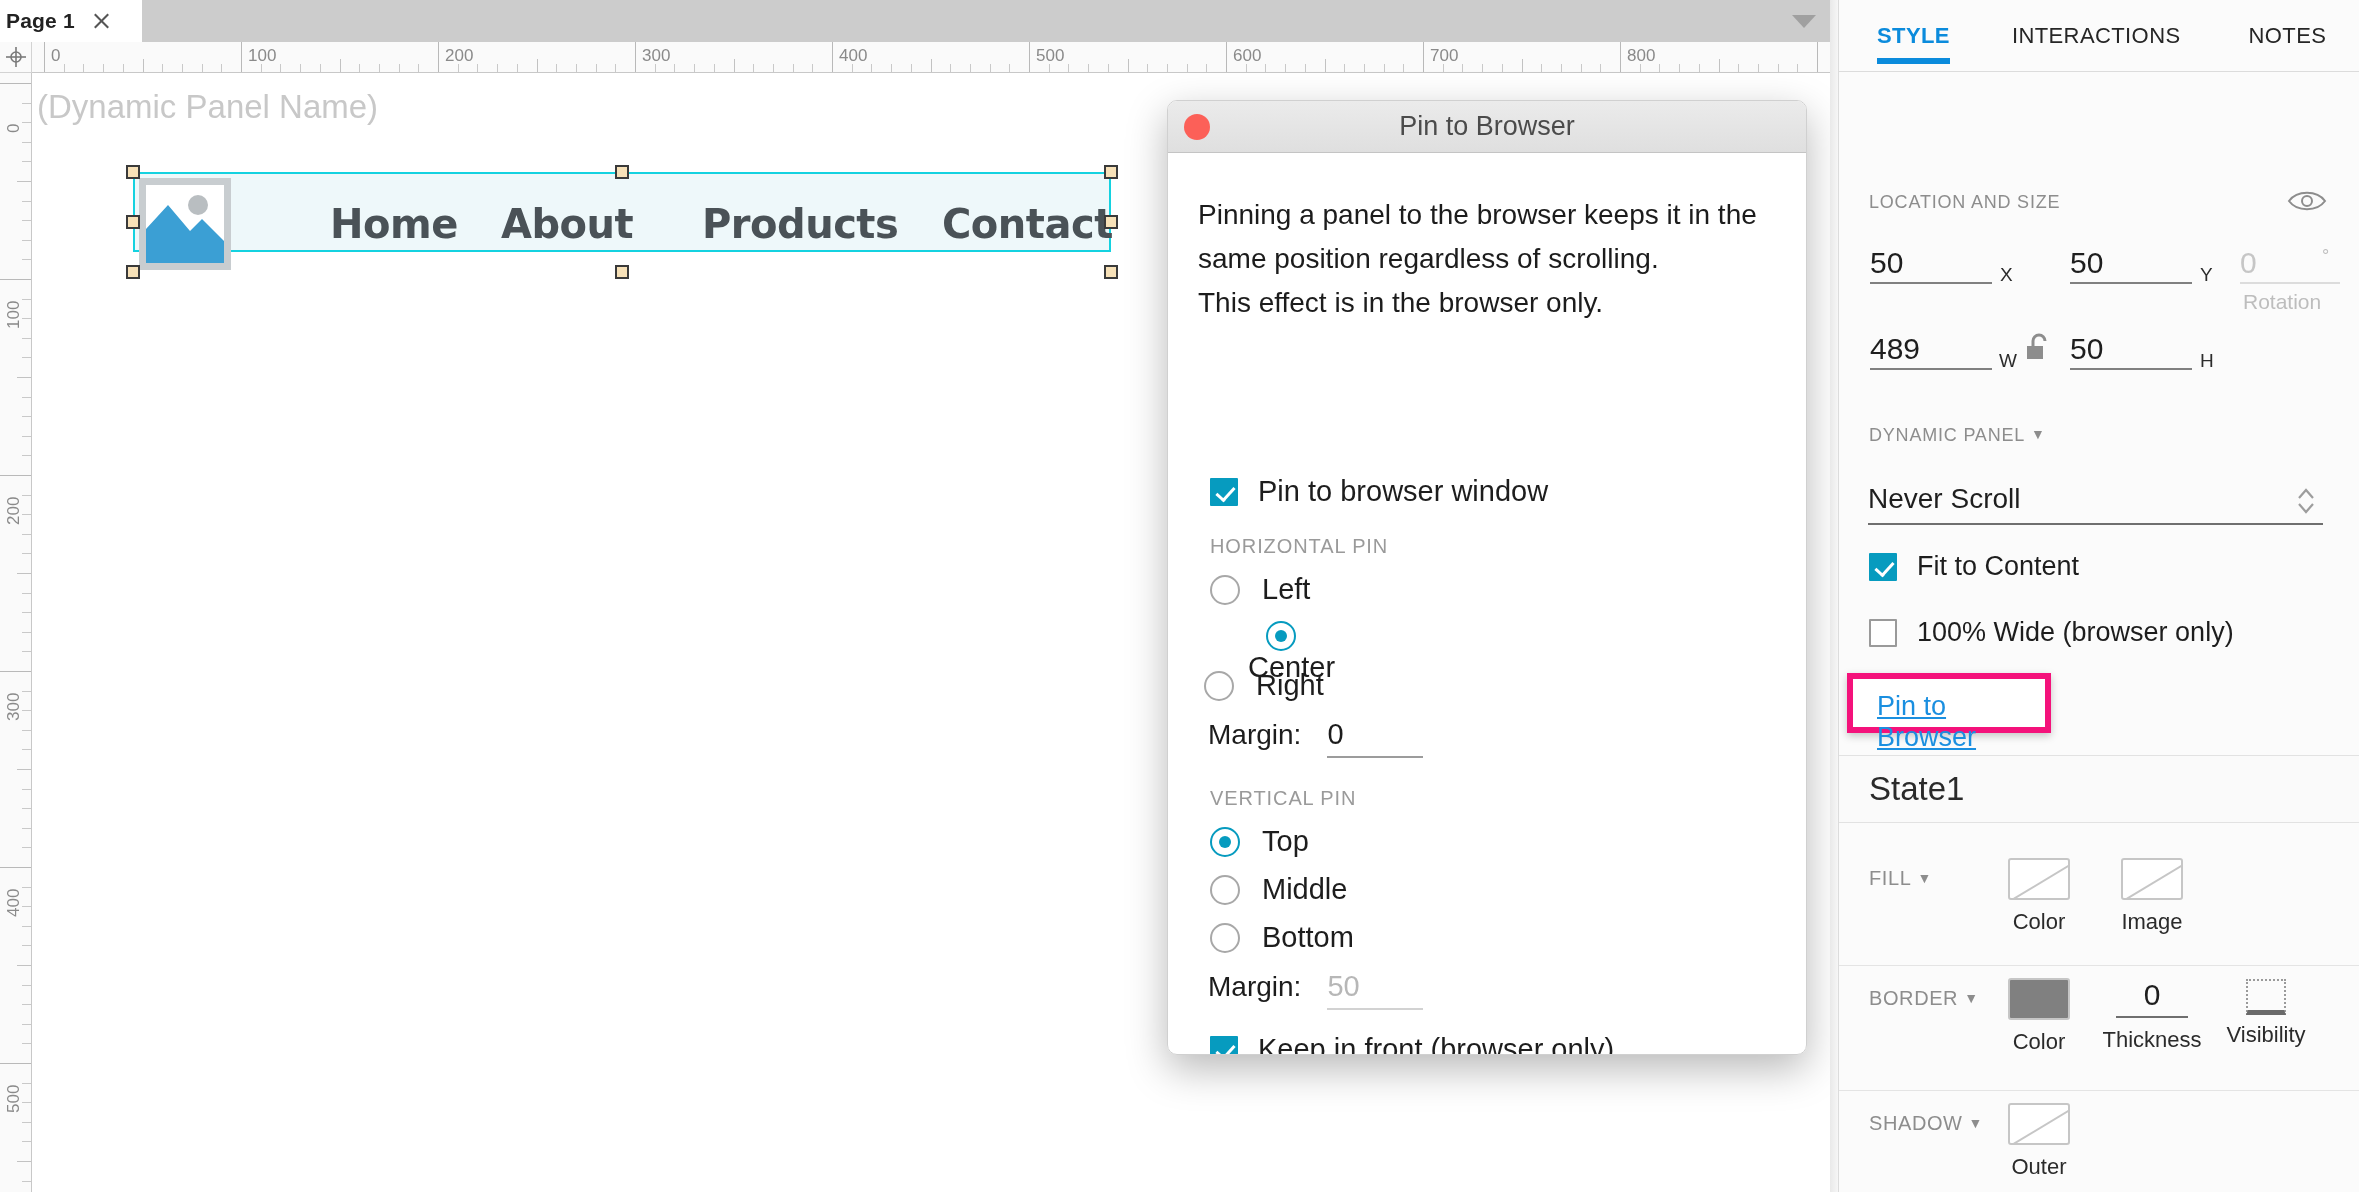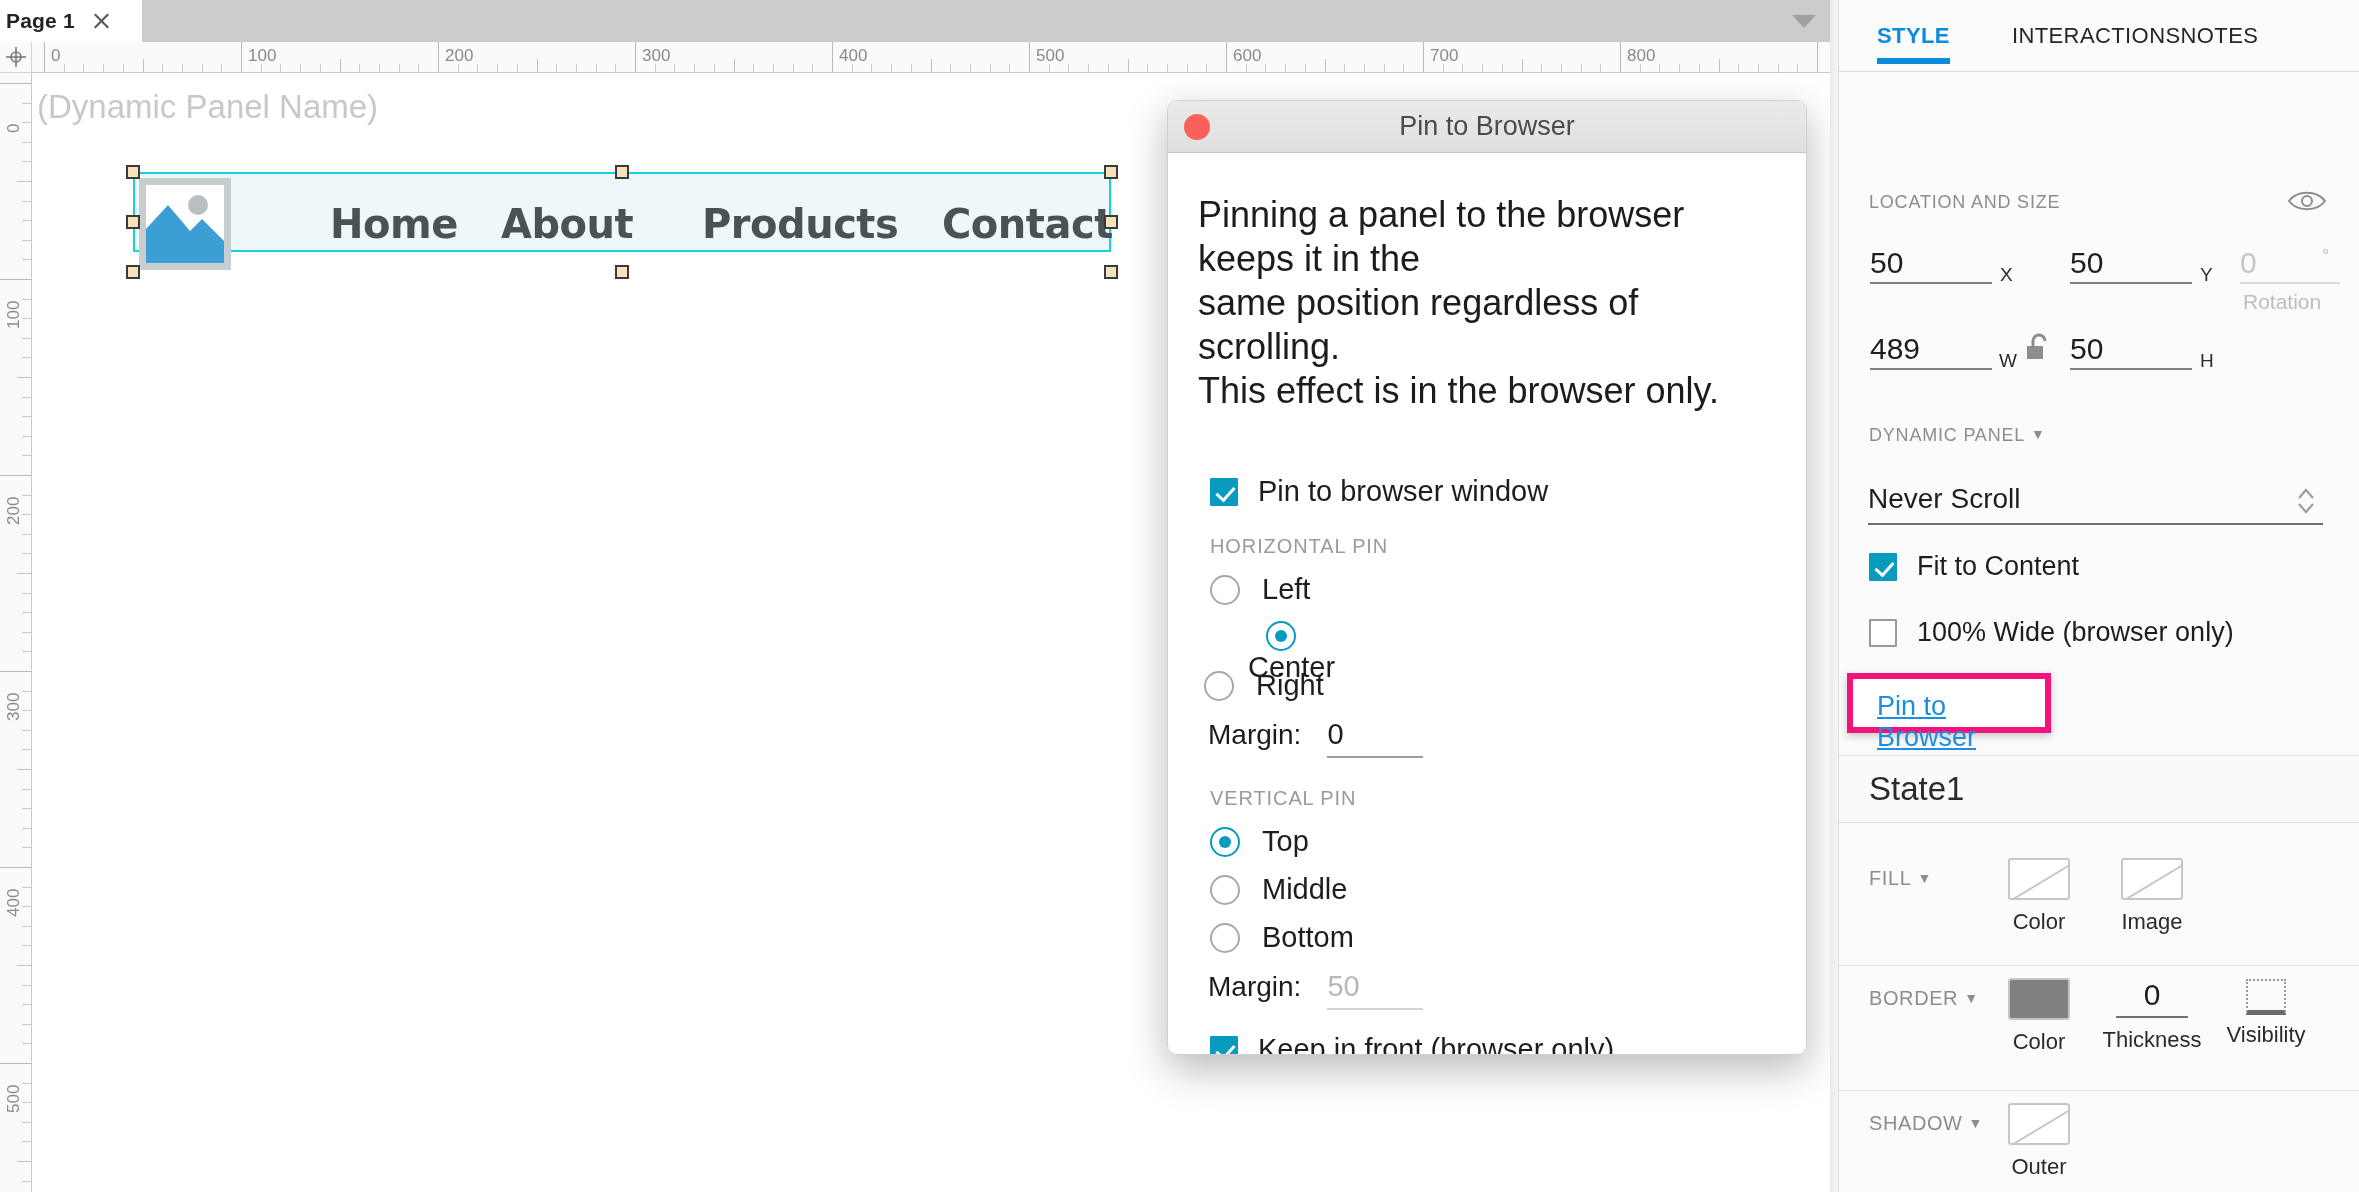--- a/index.html
+++ b/index.html
@@ -294,21 +294,21 @@
   }
   #dlg-title { font-size: 27px; color: #4b4b4b; }
   #dlg-close {
     position: absolute; left: 16px; top: 13px;
     width: 26px; height: 26px; border-radius: 50%;
     background: #fc6058; cursor: pointer;
   }
   #dlg-body { position: relative; padding: 0; }
   #dlg-desc {
     position: absolute; left: 30px; top: 40px; width: 590px;
-    font-size: 36px; color: #1c1c1c; line-height: 44px;
+    font-size: 28px; color: #1c1c1c; line-height: 44px;
   }
   .dlg-seclbl {
     position: absolute; font-size: 20px; color: #9a9a9a; letter-spacing: .9px;
   }
   .radiorow { position: absolute; display: flex; align-items: center; cursor: pointer; }
   .radio {
     width: 30px; height: 30px; flex: 0 0 30px; border-radius: 50%;
     border: 2px solid #a8a8a8; background: #fff; position: relative;
   }
   .radio.on { border-color: #069bbf; }
@@ -612,21 +612,21 @@
 
     </div>
   </div>
 
   <div id="inspector">
     <div id="insp-splitter"></div>
 
     <div id="insp-tabs">
       <div class="insp-tab active" style="margin-left:38px;">STYLE</div>
       <div class="insp-tab" style="margin-left:62px;">INTERACTIONS</div>
-      <div class="insp-tab" style="">NOTES</div>
+      <div class="insp-tab" style="margin-left:68px;">NOTES</div>
     </div>
   </div>
 
   <div id="panel-name">(Dynamic Panel Name)</div>
 
   <div class="sec-label" style="left:1869px; top:192px;">LOCATION AND SIZE</div>
   <svg id="eye-icon" width="40" height="26" viewBox="0 0 40 26">
     <path d="M2 13 C10 2, 30 2, 38 13 C30 24, 10 24, 2 13 Z" fill="none" stroke="#8d8d8d" stroke-width="2"></path>
     <circle cx="20" cy="13" r="5" fill="none" stroke="#8d8d8d" stroke-width="2"></circle>
   </svg>

